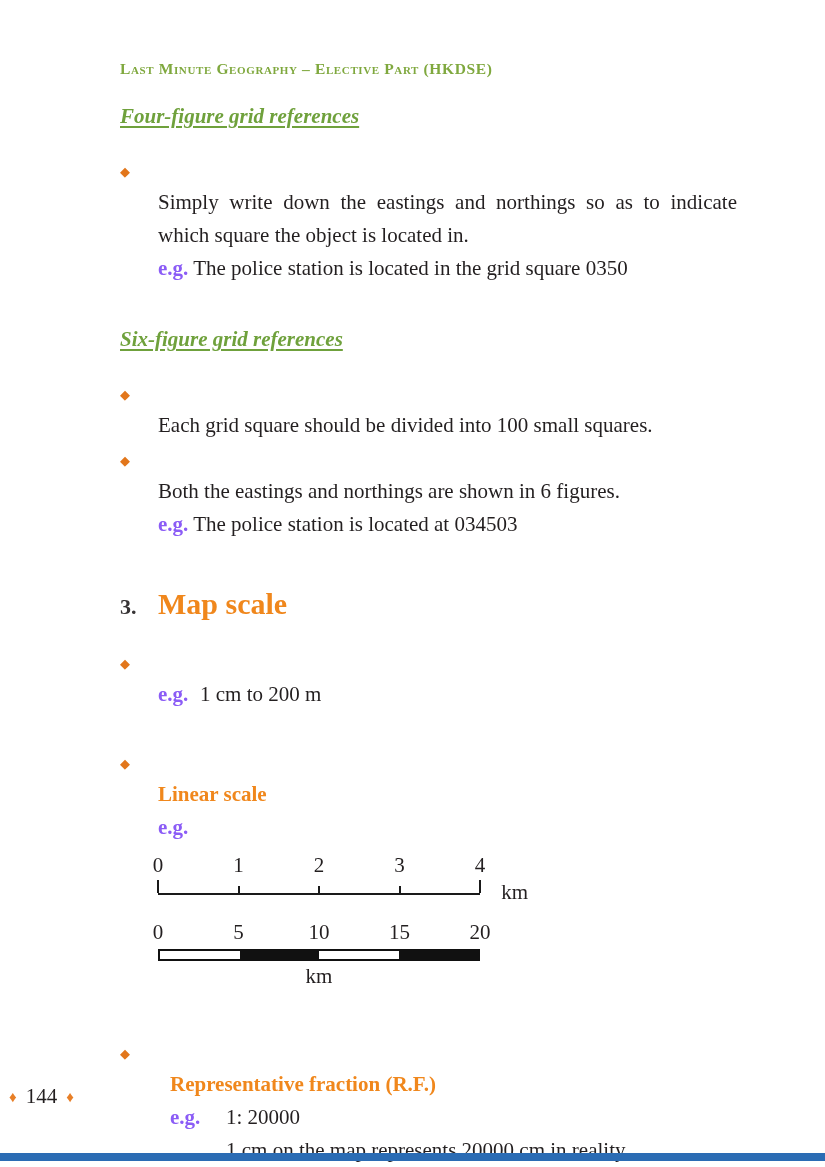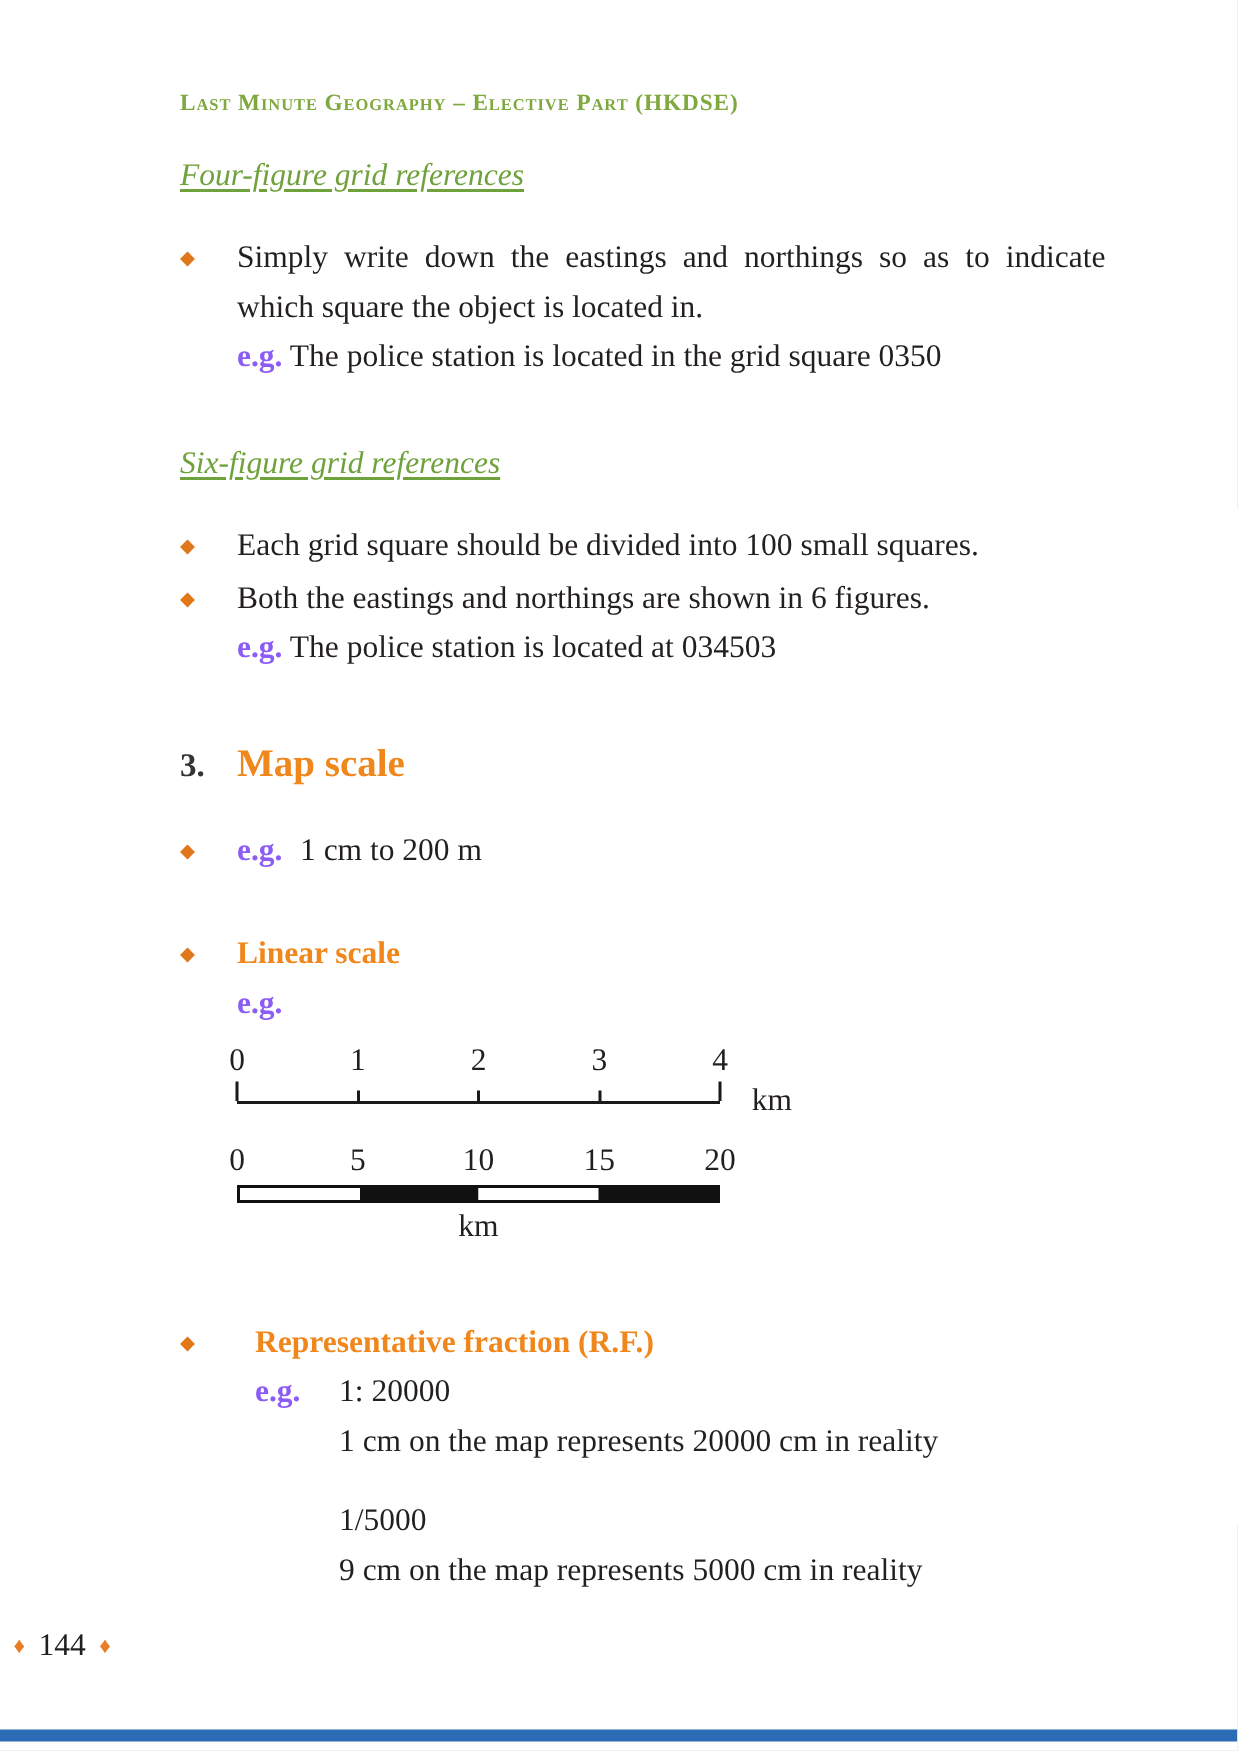--- a/index.html
+++ b/index.html
@@ -19,53 +19,53 @@
     font-weight:bold;
     font-size:15.5px;
     letter-spacing:0.04em;
     color:#7fa83e;
   }
 
   .section-heading{
     margin:26px 0 0 0;
     font-size:21px;
     font-style:italic;
-    font-weight:400;
+    font-weight:700;
     color:#6fa13c;
     text-decoration:underline;
     text-underline-offset:3px;
   }
   .section-heading.mt-lg{margin-top:42px;}
 
   .bullet-row{display:flex;margin-top:26px;}
   .bullet-row.tight{margin-top:2px;}
   .bullet-marker{
     flex:0 0 38px;
     font-size:13px;
     line-height:33px;
     color:#e2761b;
   }
-  .bullet-content{flex:1;font-size:21px;line-height:33px;}
+  .bullet-content{flex:1;font-size:21px;line-height:33px;margin-top:31px;}
   .bullet-content p{margin:0;text-align:justify;}
 
   .eg-inline{margin:0;}
   .eg-label{color:#8b5cf6;font-weight:bold;}
   .eg-row{display:flex;align-items:flex-start;}
   .eg-row .eg-label{flex:0 0 42px;}
   .eg-row.wide .eg-label{flex:0 0 56px;}
   .eg-content{flex:1;}
   .eg-content div{line-height:33px;}
   .eg-gap{height:20px;}
 
   .numbered-heading{display:flex;margin-top:46px;align-items:baseline;}
   .numbered-heading .num{
     flex:0 0 38px;font-size:22px;font-weight:bold;color:#373435;
   }
   .numbered-heading .ttl{
-    font-size:26px;font-weight:bold;color:#f0871c;
+    font-size:30px;font-weight:bold;color:#f0871c;
   }
   .sub-title{font-weight:bold;color:#f0871c;}
 
   .scaleblock{margin-top:8px;width:322px;position:relative;}
   .ls-labels{position:relative;height:28px;}
   .ls-labels span{
     position:absolute;top:0;transform:translateX(-50%);
     font-size:21px;line-height:26px;
   }
   .ls-line{position:relative;height:13px;border-bottom:2px solid #1a1a1a;}

